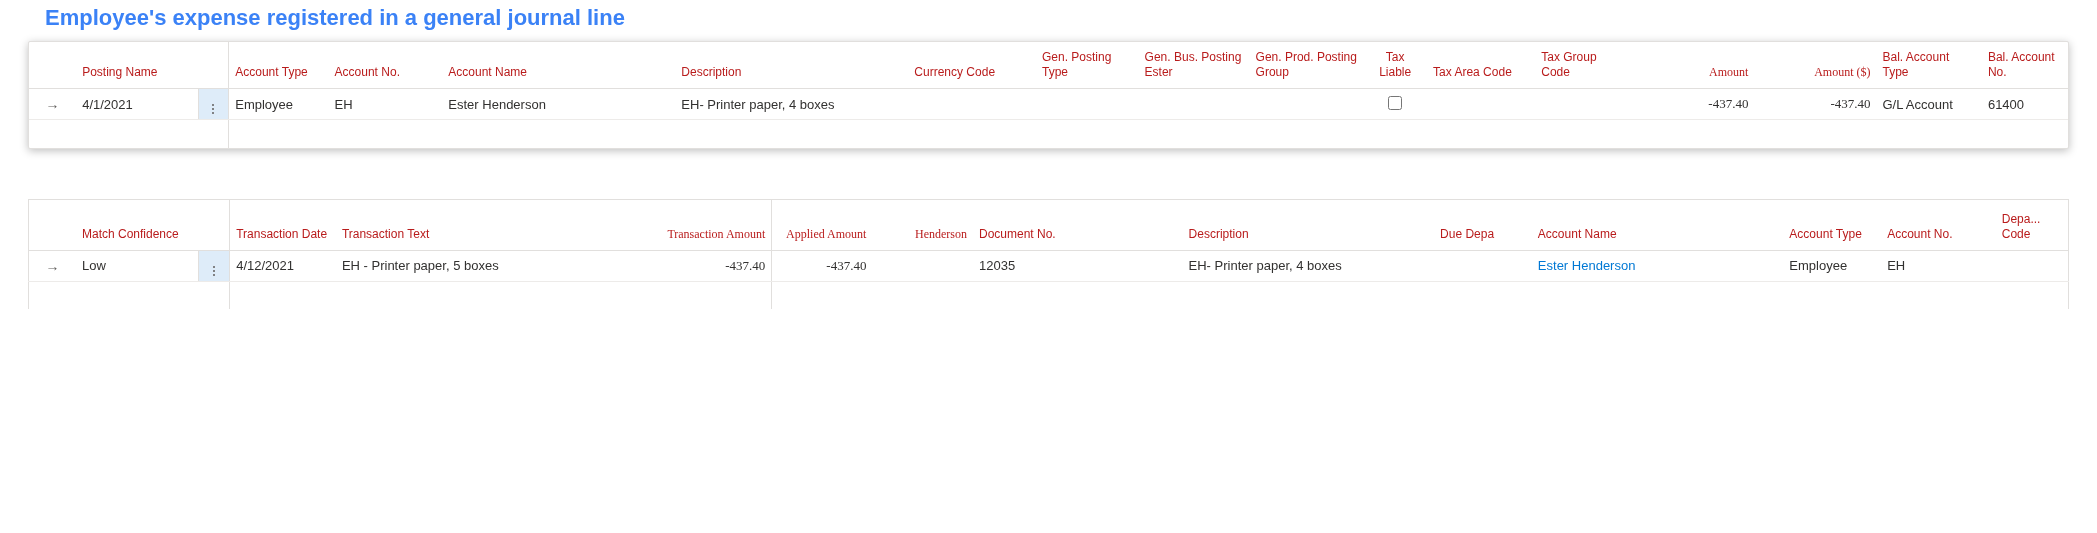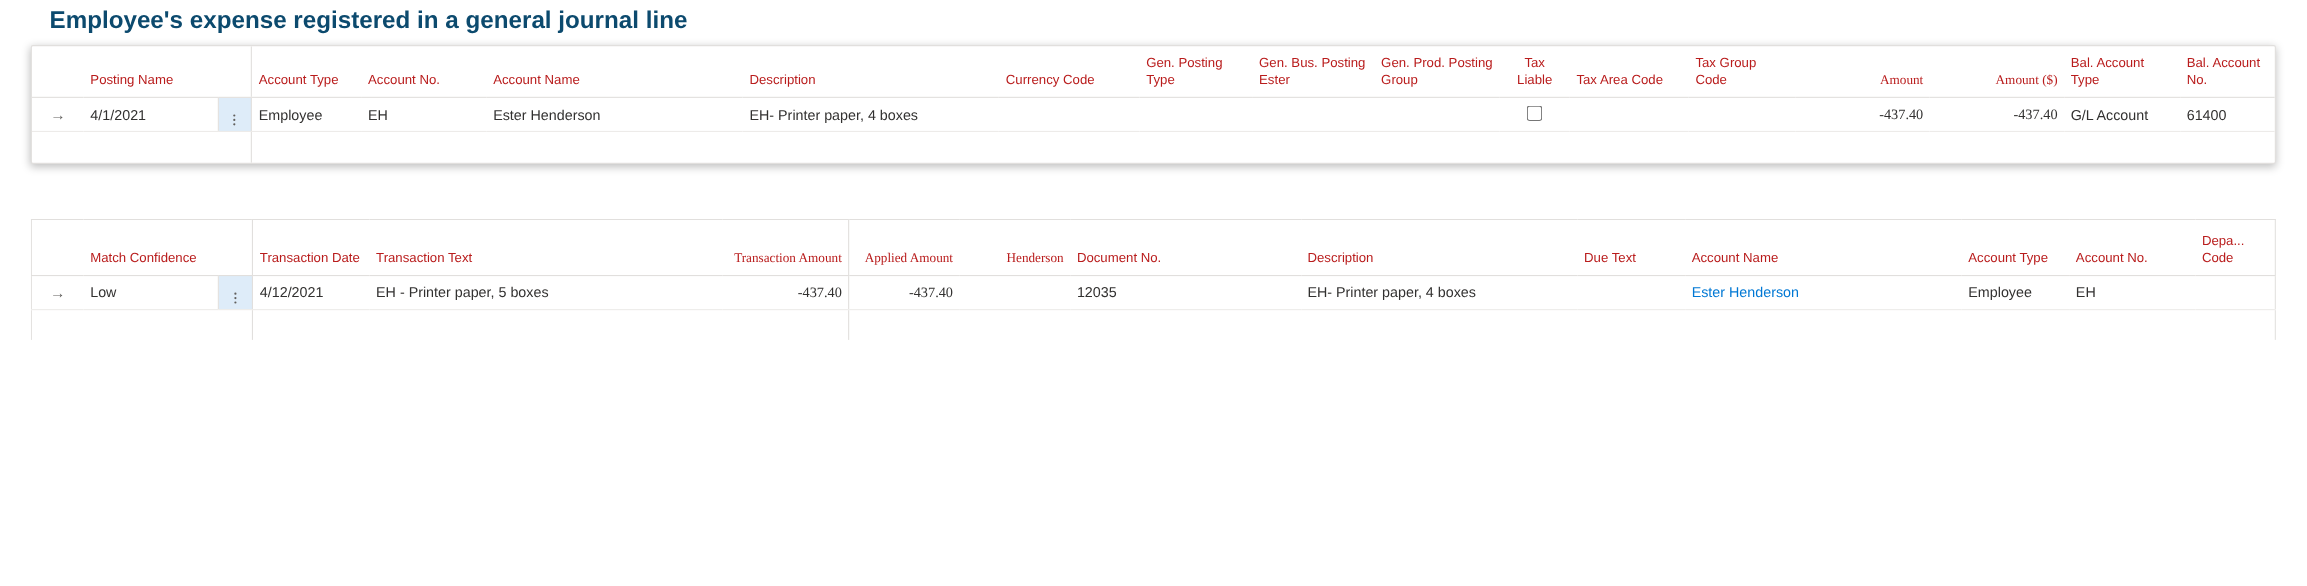--- a/index.html
+++ b/index.html
@@ -6,21 +6,21 @@
     body {
       font-family: "Segoe UI", Tahoma, sans-serif;
       font-size: 13px;
       background: #ffffff;
       color: #323130;
       padding: 0;
     }
     .heading {
       font-size: 22px;
       font-weight: 600;
-      color: #0c4a6e;
+      color: #3b82f6;
       padding: 5px 45px 10px 45px;
     }
     .panel {
       margin: 0 28px 50px 28px;
       border: 1px solid #e1dfdd;
       border-radius: 2px;
       box-shadow: 0 2px 8px rgba(0,0,0,0.25);
       background: #fff;
       overflow-x: auto;
     }
@@ -223,21 +223,21 @@
         <th></th>
         <th>Match Confidence</th>
         <th class="kebab-cell blank"></th>
         <th class="divider-col">Transaction Date</th>
         <th>Transaction Text</th>
         <th class="ralign">Transaction Amount</th>
         <th class="ralign divider-col">Applied Amount</th>
         <th class="ralign">Henderson</th>
         <th>Document No.</th>
         <th>Description</th>
-        <th>Due Text</th>
+        <th>Due Depa</th>
         <th>Account Name</th>
         <th>Account Type</th>
         <th>Account No.</th>
         <th>Depa... Code</th>
       </tr>
     </thead>
     <tbody>
       <tr>
         <td class="row-arrow-cell">→</td>
         <td><span class="underline">Low</span></td>

